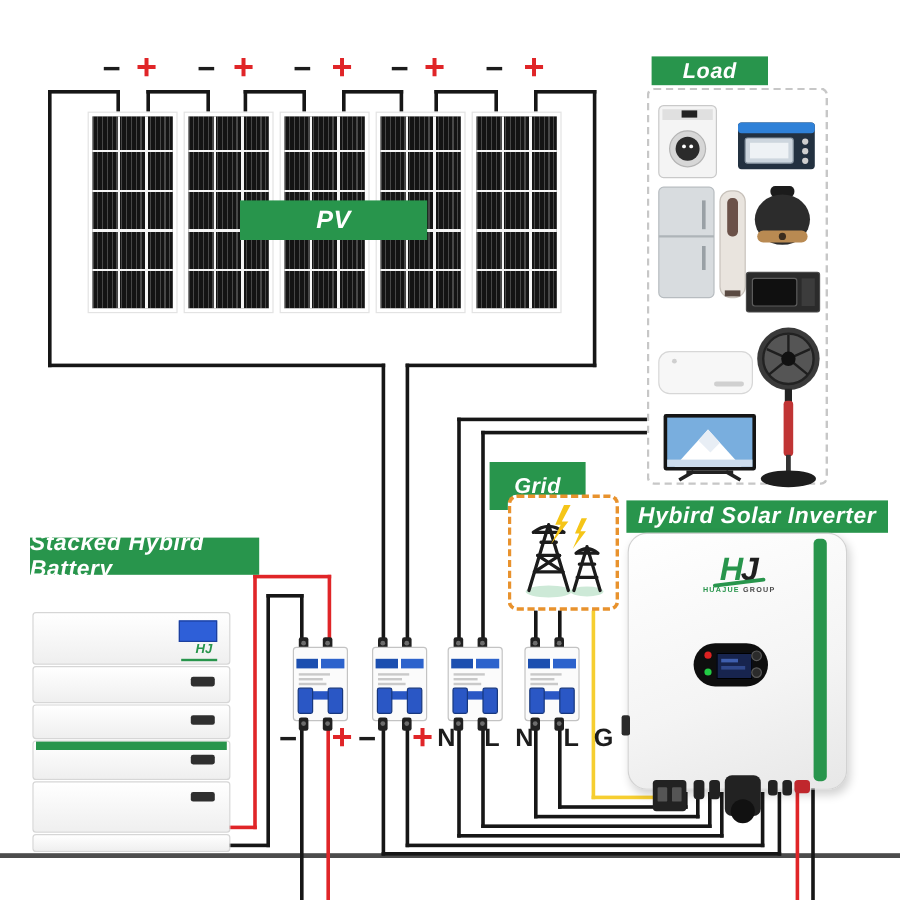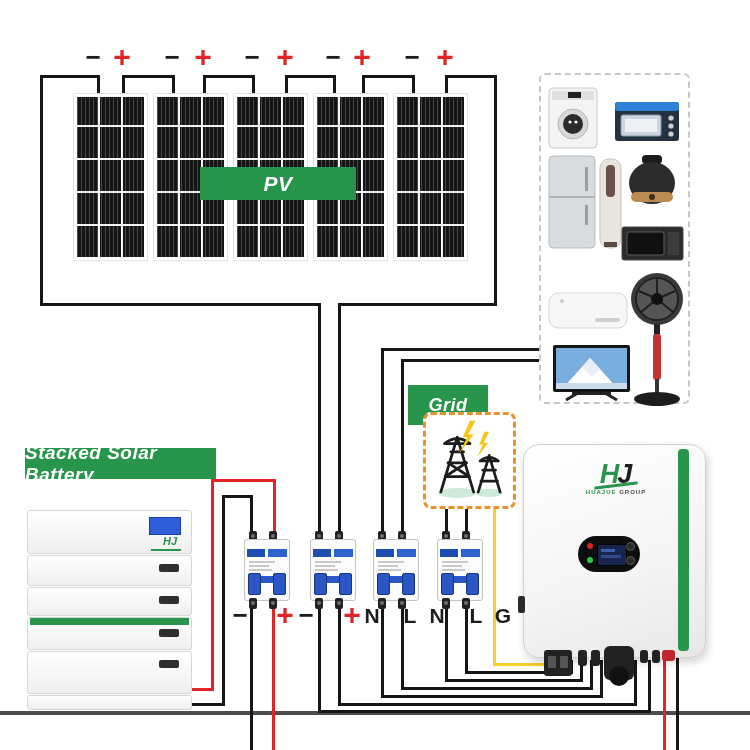--- a/index.html
+++ b/index.html
@@ -165,20 +165,21 @@
       <div class="cells"></div>
     </div>
   <div class="panel" style="left:313px">
       <div class="cells"></div>
     </div>
   <div class="panel" style="left:393px">
       <div class="cells"></div>
     </div>
   <div class="glabel" style="left:200px;top:167px;width:156px;height:33px;font-size:21px">PV</div>
 
+  <div class="glabel" style="left:543px;top:47px;width:97px;height:24px;font-size:18px">Load</div>
   <div class="dashedbox" style="left:539px;top:73px;width:151px;height:331px"></div>
 
   <svg class="appl" style="left:548px;top:87px" width="50" height="63" viewBox="0 0 50 63">
     <rect x="1" y="1" width="48" height="60" rx="4" fill="#f4f4f4" stroke="#c9c9c9"></rect>
     <rect x="4" y="4" width="42" height="9" fill="#e0e0e0"></rect>
       <rect x="20" y="5" width="13" height="6" fill="#222"></rect>
     <circle cx="25" cy="37" r="15" fill="#d7d7d7" stroke="#b5b5b5"></circle>
       <circle cx="25" cy="37" r="10" fill="#2b2b2b"></circle>
     <circle cx="22" cy="35" r="1.6" fill="#fff"></circle>
       <circle cx="28" cy="35" r="1.6" fill="#fff"></circle>
@@ -260,20 +261,21 @@
         <path d="M55,80 L67,40 M79,80 L67,40"></path>
         <path d="M58,68 L76,68 M60,56 L74,56"></path>
         <path d="M57,46 Q67,38 77,46"></path>
           <path d="M58,46 L76,46"></path>
       </g>
       <polygon points="46,2 38,20 43,20 34,38 50,17 44,17 52,2" fill="#f5c518"></polygon>
       <polygon points="62,14 56,28 60,28 54,42 66,26 61,26 67,14" fill="#f5c518"></polygon>
     </svg>
   </div>
 
+  <div class="glabel" style="left:522px;top:417px;width:218px;height:27px;font-size:19px">Hybird Solar Inverter</div>
   <div class="inv">
     <div class="invstripe"></div>
     <div class="logo">
       <span class="big h">H</span><span class="big j">J</span>
       <div class="swoosh"></div>
       <div class="brand">
         <span class="b1">HUAJUE</span>
         <span class="b2">GROUP</span>
       </div>
     </div>
@@ -296,21 +298,21 @@
   </div>
   <div class="conn" style="left:578px;top:650px;width:9px;height:16px"></div>
   <div class="conn" style="left:591px;top:650px;width:9px;height:16px"></div>
   <div class="conn" style="left:604px;top:646px;width:30px;height:34px;border-radius:6px">
     <i style="position:absolute;left:5px;top:20px;width:20px;height:20px;background:#111;border-radius:50%"></i>
   </div>
   <div class="conn" style="left:640px;top:650px;width:8px;height:13px"></div>
   <div class="conn" style="left:652px;top:650px;width:8px;height:13px"></div>
   <div class="conn" style="left:662px;top:650px;width:13px;height:11px;background:#c0272d"></div>
 
-  <div class="glabel" style="left:25px;top:448px;width:191px;height:31px;font-size:19px">Stacked Solar Battery</div>
+  <div class="glabel" style="left:25px;top:448px;width:191px;height:31px;font-size:19px">Stacked Hybird Battery</div>
   <div class="battery">
     <div class="bmod" style="height:44px">
       <i style="position:absolute;right:10px;top:6px;width:30px;height:16px;background:#2e5fd8;border:1px solid #1c3f9e;display:block"></i>
       <span style="position:absolute;right:14px;top:24px;font-size:11px;font-weight:900;font-style:italic;color:#28954c">HJ</span>
       <i style="position:absolute;right:10px;top:38px;width:30px;height:2px;background:#28954c;display:block"></i>
     </div>
     <div class="bmod" style="height:31px">
         <i class="vent"></i>
       </div>
     <div class="bmod" style="height:29px">

